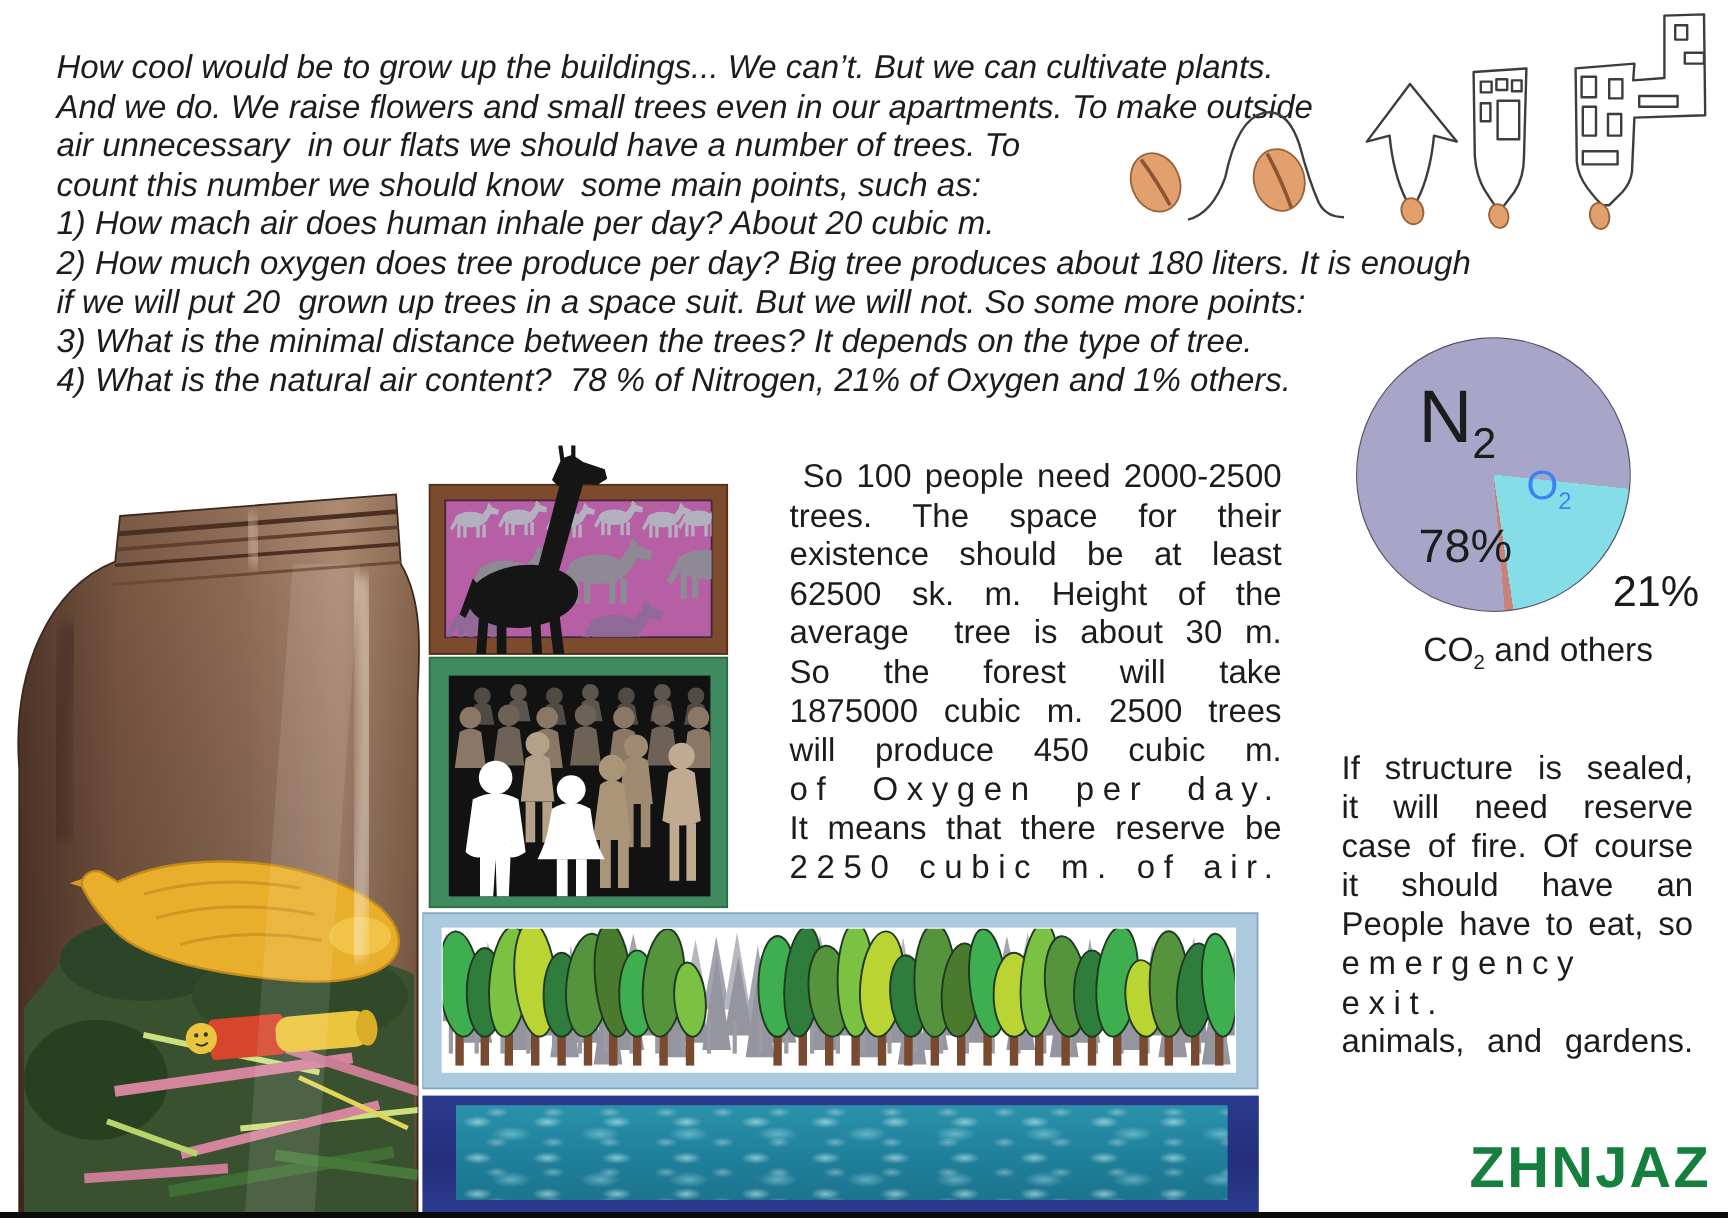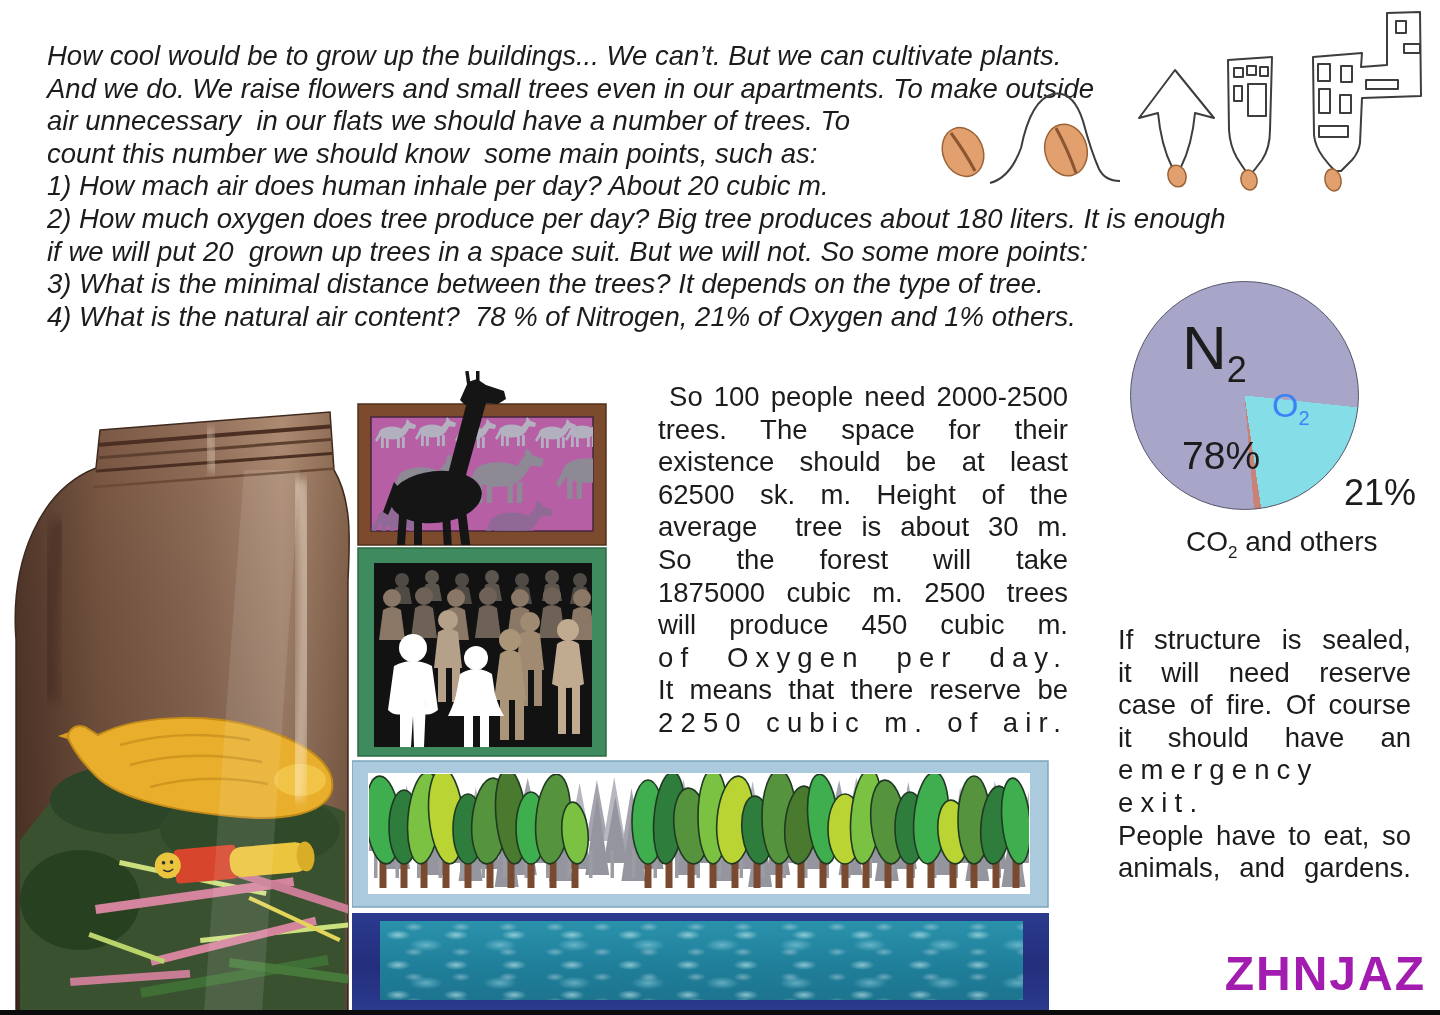--- a/index.html
+++ b/index.html
@@ -25,21 +25,21 @@
   .lbl-n2{left:1182px;top:312px;font-size:62px;}
   .lbl-n2 sub{font-size:36px;}
   .lbl-78{left:1182px;top:398px;font-size:39px;margin-top:36px;}
   .lbl-o2{left:1272px;top:386px;font-size:34px;color:#3b82f6;text-align:center;}
   .lbl-o2 sub{font-size:20px;}
   .lbl-21{left:1344px;top:440px;font-size:36px;margin-top:32px;}
   .lbl-co2{left:1186px;top:526px;font-size:28px;}
   .lbl-co2 sub{font-size:17px;}
   sub{line-height:0;}
   
-  .signature{right:14px;top:946px;font-size:48px;font-weight:700;letter-spacing:2px;color:#a21caf;}
+  .signature{right:14px;top:946px;font-size:48px;font-weight:700;letter-spacing:2px;color:#15803d;}
   
   .water{
     left:352px;top:913px;width:697px;height:97px;
     background:linear-gradient(180deg,#2c3a8e 0%,#232f7c 55%,#2c3a8e 100%);
   }
   .water-inner{
     position:absolute;left:28px;top:8px;right:26px;bottom:10px;
     background:
       radial-gradient(18px 7px at 18px 14px, rgba(225,255,255,.55), rgba(225,255,255,0) 70%),
       radial-gradient(24px 9px at 46px 24px, rgba(190,242,252,.42), rgba(190,242,252,0) 70%),
@@ -537,21 +537,21 @@
 
   <div class="abs water">
     <div class="water-inner"></div>
   </div>
 
   <div class="abs righttext">
     <div class="jline">If structure is sealed,</div>
     <div class="jline">it will need reserve</div>
     <div class="jline">case of fire. Of course</div>
     <div class="jline">it should have an</div>
+    <div class="jline">People have to eat, so</div>
     <div class="jline spread">emergency exit.</div>
-    <div class="jline">People have to eat, so</div>
     <div class="jline">animals, and gardens.</div>
   </div>
 
   <div class="abs signature">ZHNJAZ</div>
 
   <div class="abs bottom-bar"></div>
 </div>
 
 </body></html>

